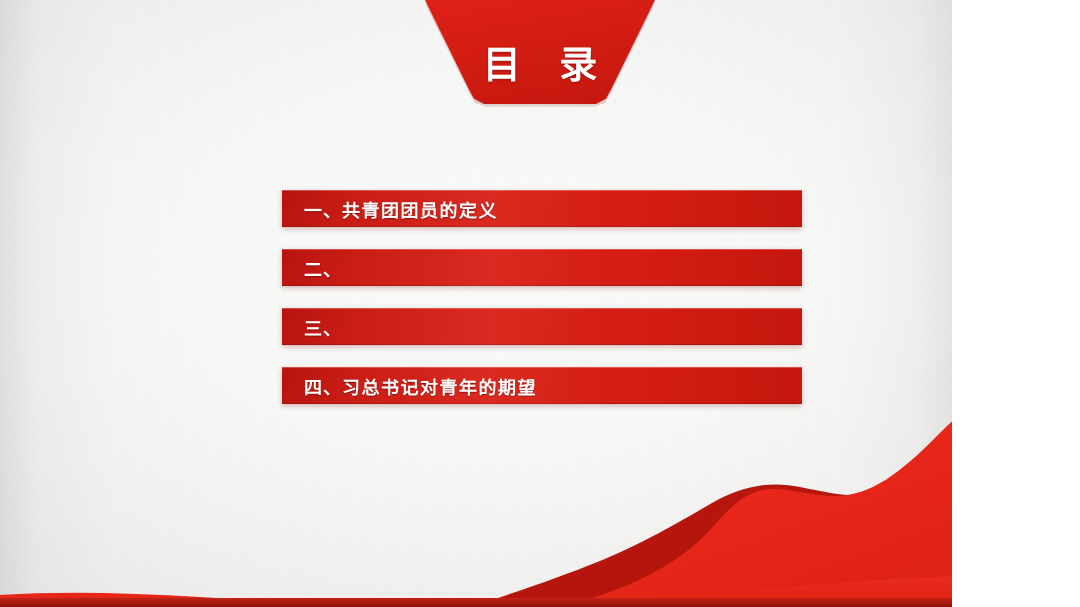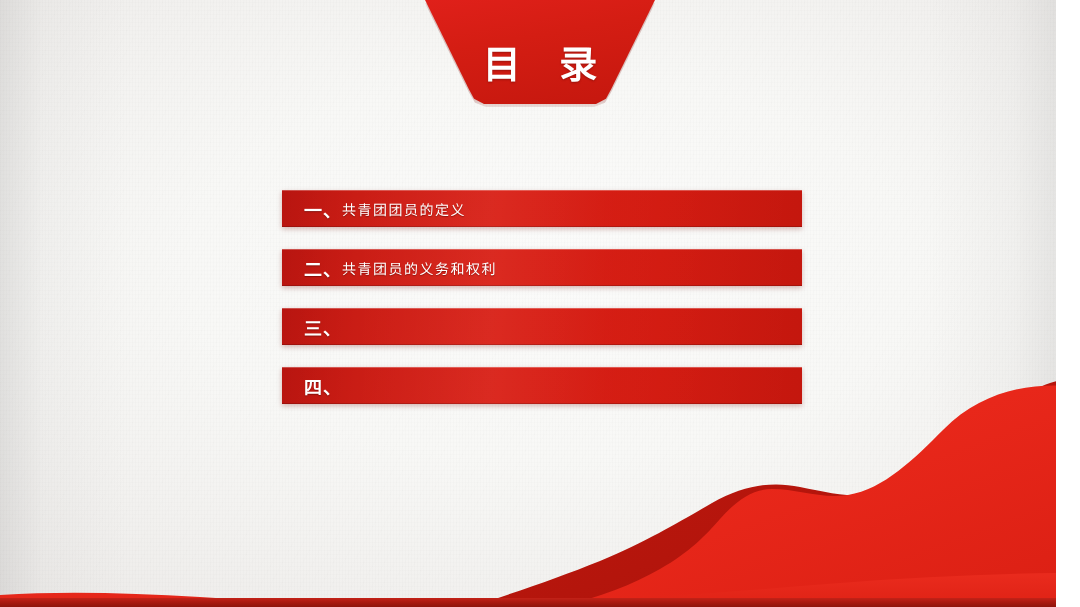--- a/index.html
+++ b/index.html
@@ -4,21 +4,21 @@
 <title>目录</title>
 <style>
   html, body {
     margin: 0;
     padding: 0;
     background: #ffffff;
   }
 
   .slide {
     position: relative;
-    width: 1056px;
+    width: 952px;
     height: 607px;
     overflow: hidden;
     font-family: "Liberation Sans", "DejaVu Sans", sans-serif;
     background: #f7f6f4;
     user-select: none;
   }
 
   
   .bg-base {
     position: absolute;
@@ -141,22 +141,22 @@
     font-weight: bold;
     padding-left: 22px;
     letter-spacing: 1px;
     white-space: nowrap;
     text-shadow: 0 1px 1px rgba(80,6,3,.5);
   }
   .toc-text {
     position: relative;
     z-index: 2;
     color: #ffffff;
-    font-size: 14px;
-    font-weight: normal;
+    font-size: 18px;
+    font-weight: bold;
     letter-spacing: 1.5px;
     white-space: nowrap;
     text-shadow: 0 1px 1px rgba(80,6,3,.5);
   }
 
   
   .ribbon {
     position: absolute;
     left: 0;
     bottom: 0;
@@ -193,29 +193,29 @@
 
   <div class="toc">
 
     <div class="toc-item">
       <span class="toc-num">一、</span>
       <span class="toc-text">共青团团员的定义</span>
     </div>
 
     <div class="toc-item">
       <span class="toc-num">二、</span>
-      <span class="toc-text">共青团员的义务和权利</span>
     </div>
 
     <div class="toc-item">
       <span class="toc-num">三、</span>
     </div>
 
     <div class="toc-item">
       <span class="toc-num">四、</span>
+      <span class="toc-text">习总书记对青年的期望</span>
     </div>
 
   </div>
 
   <svg class="ribbon" viewBox="0 0 1080 230" preserveAspectRatio="none">
     <defs>
       <linearGradient id="gradShadow" x1="0" y1="0" x2="1" y2="1">
         <stop offset="0%" stop-color="#c4190f"></stop>
         <stop offset="55%" stop-color="#b4150c"></stop>
         <stop offset="100%" stop-color="#a81309"></stop>

